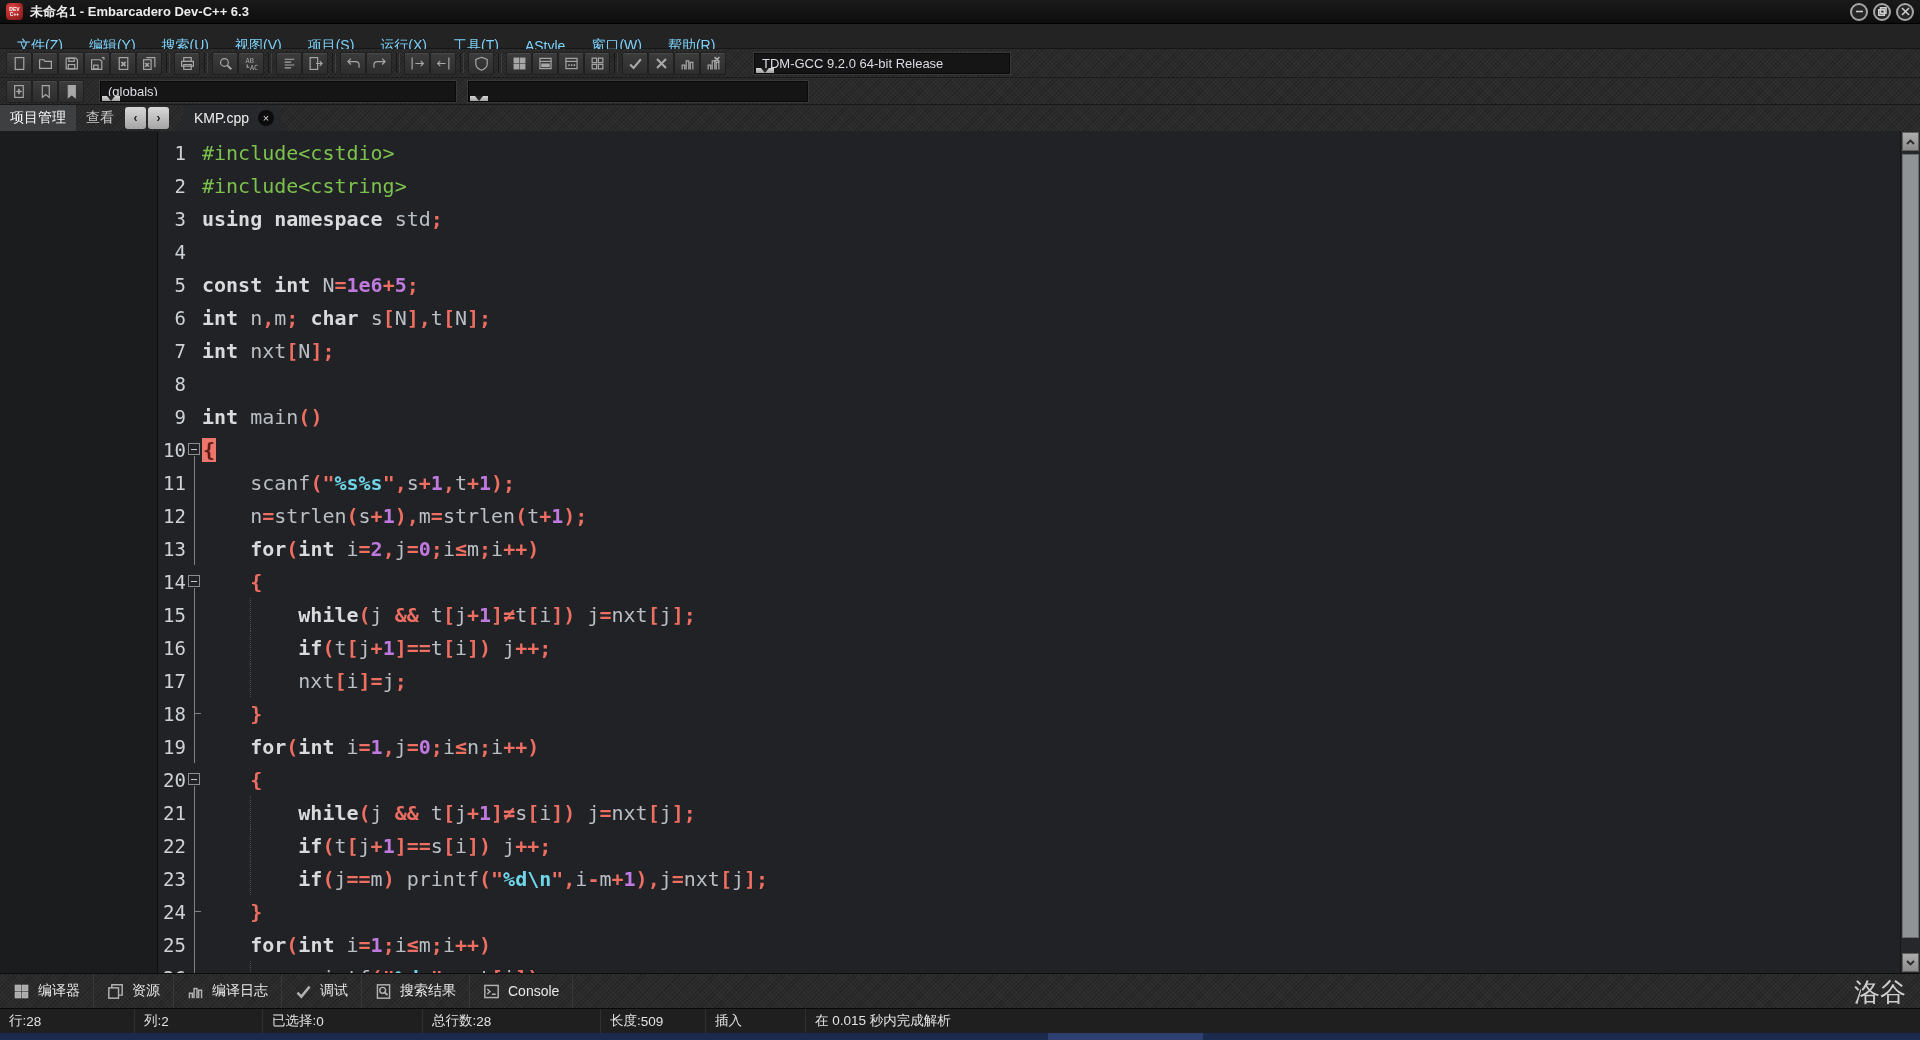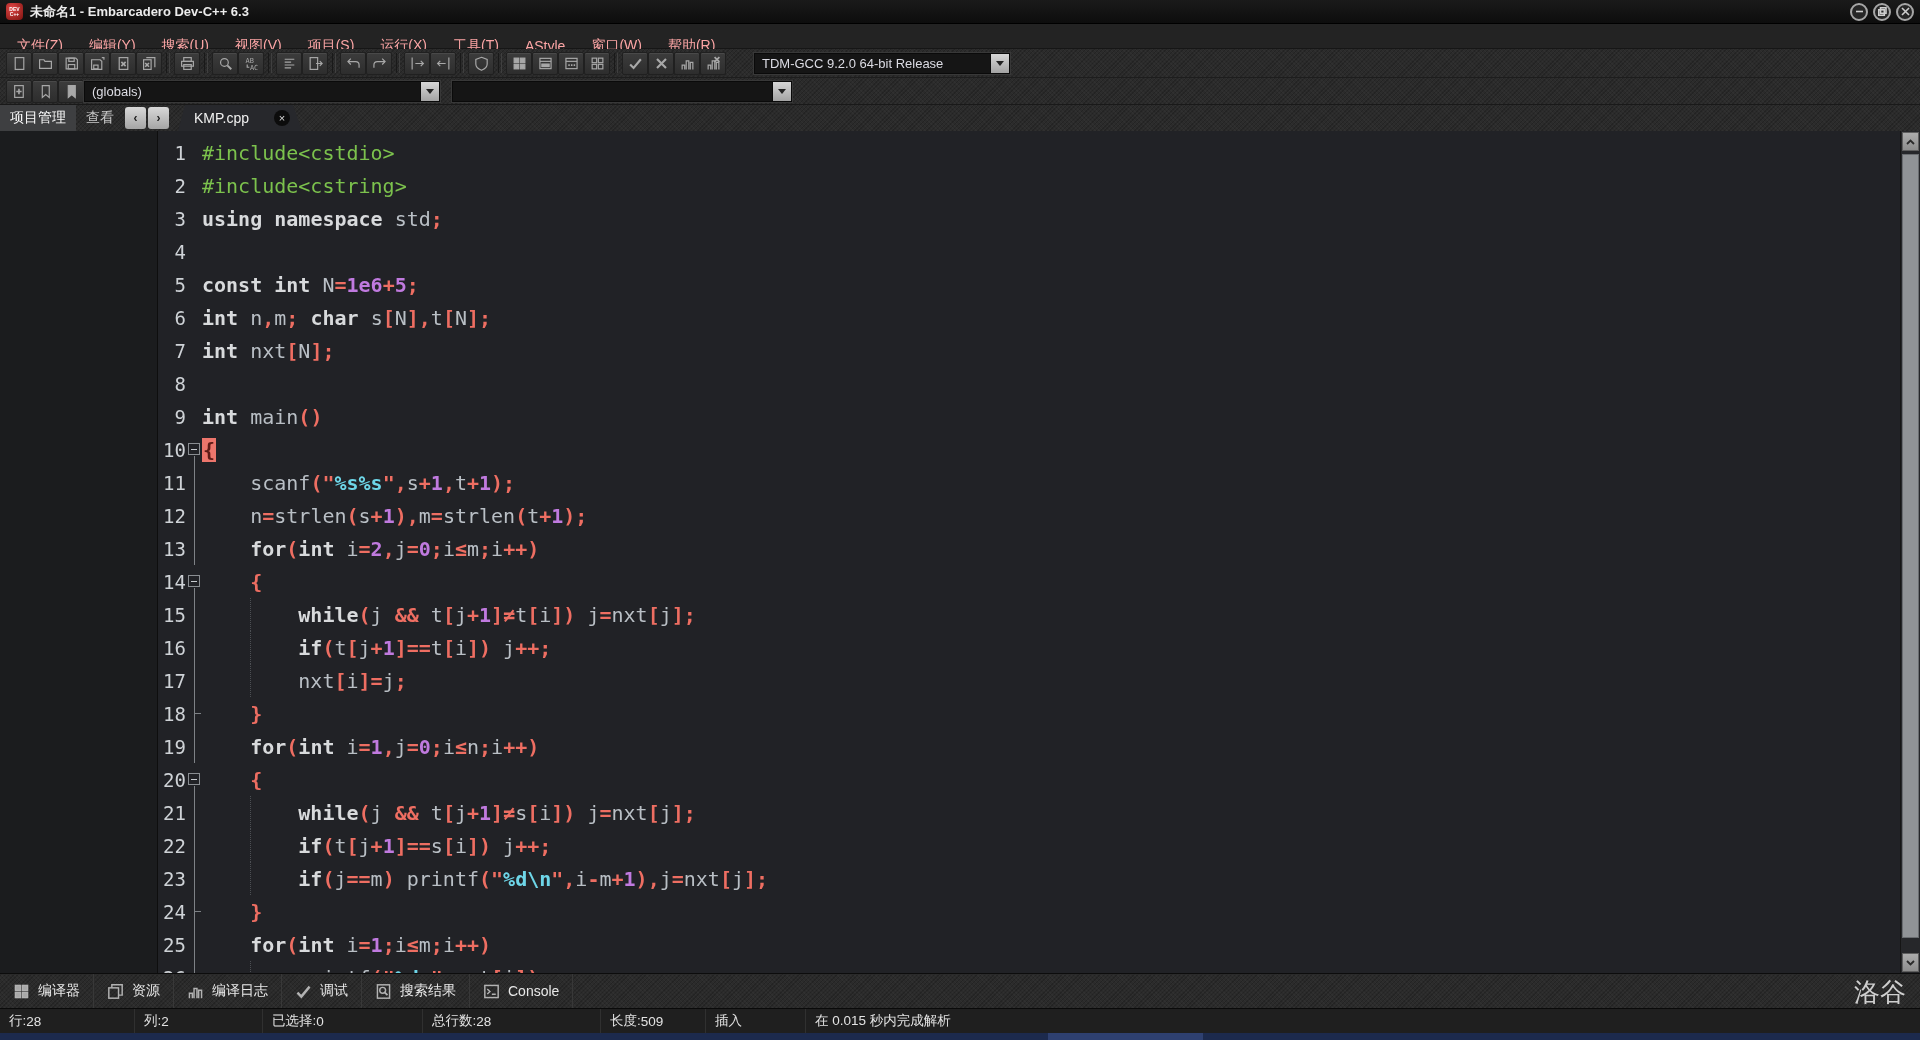--- a/index.html
+++ b/index.html
@@ -15,54 +15,54 @@
              justify-content:center; text-align:center; margin-right:7px; flex:none; white-space:pre-line; }
   .apptitle { color:#ececec; font-size:13px; font-weight:bold; }
   .winbtns { margin-left:auto; display:flex; gap:5px; }
   .winbtn { width:18px; height:18px; border-radius:50%; background:#262626; border:2px solid #a6a6a6;
             display:flex; align-items:center; justify-content:center; }
   .winbtn svg { width:9px; height:9px; stroke:#cdcdcd; stroke-width:1.6; fill:none; }
 
   
   .menubar { height:25px; background:#232323; display:flex; align-items:center; padding-left:4px;
              border-bottom:1px solid #161616; flex:none; }
-  .mi { color:#fca5a5; font-size:14px; padding:3px 13px;margin-top:20px; }
+  .mi { color:#7dd3fc; font-size:14px; padding:3px 13px;margin-top:20px; }
 
   
   .carbon { background-color:#2b2b2b;
     background-image:repeating-linear-gradient(45deg,rgba(255,255,255,.025) 0 1px,transparent 1px 3px),
                      repeating-linear-gradient(-45deg,rgba(0,0,0,.18) 0 1px,transparent 1px 3px); }
   .toolbar1 { height:29px; display:flex; align-items:center; padding-left:6px; flex:none;
               border-bottom:1px solid #1d1d1d; }
   .toolbar2 { height:27px; display:flex; align-items:center; padding-left:6px; flex:none;
               border-bottom:1px solid #191919; }
   .tbtn { width:26px; height:23px; margin:0 0; border-radius:2px; border:1px solid #202020;
           background:linear-gradient(#3c3c3c,#2d2d2d); box-shadow:inset 0 1px 0 rgba(255,255,255,.07);
           display:flex; align-items:center; justify-content:center; flex:none; }
   .tbtn svg { width:15px; height:15px; stroke:#a8a8a8; fill:none; stroke-width:1.1; }
   .tsep { width:4px; height:20px; margin:0 4px; border-left:1px solid #191919; border-right:1px solid #3f3f3f; flex:none; }
-  .combo { display:flex; height:21px; border:1px solid #0a0a0a; background:#151515; box-shadow:0 0 0 1px #383838; }
+  .combo { display:flex; height:21px; border:1px solid #0a0a0a; background:#151515; box-shadow:0 0 0 1px #383838;flex-direction:column; }
   .combo .ctxt { color:#dcdce4; font-size:13px; padding:2px 7px; flex:1; white-space:nowrap; overflow:hidden; }
   .combo .carr { width:19px; background:linear-gradient(#d6d6d6,#a3a3a3); border-left:1px solid #0a0a0a;
                  display:flex; align-items:center; justify-content:center; }
   .combo .carr::after { content:""; border-left:4px solid transparent; border-right:4px solid transparent;
                         border-top:5px solid #222; }
   .combo-compiler { width:256px; margin-left:28px; }
-  .combo-globals { width:356px; margin-left:0; }
+  .combo-globals { width:356px; margin-left:16px; }
   .combo-members { width:340px; margin-left:12px; }
 
   
   .tabrow { height:26px; display:flex; align-items:stretch; flex:none; }
   .ptab { padding:9px 10px; display:flex; align-items:center; font-size:14px; }
   .ptab.active { background:#3e3f41; color:#fafafa; }
   .ptab.plain { color:#c9c9c9; }
   .tnav { width:21px; height:22px; margin:2px 1px; border-radius:3px; background:linear-gradient(#d8d8d8,#a5a5a5);
           color:#1c1c1c; font-size:12px; font-weight:bold; display:flex; align-items:center; justify-content:center; }
   .filetab { margin-left:8px; padding:0 12px 0 16px; background:#27282c; color:#f0f0f0; font-size:14px;
-             display:flex; align-items:center; gap:25px;
+             display:flex; align-items:center; gap:9px;
              clip-path:polygon(7px 0, calc(100% - 9px) 0, 100% 100%, 0 100%); }
   .ftclose { width:16px; height:16px; border-radius:50%; background:#0c0c0c; color:#d8d8d8; font-size:11px;
              display:flex; align-items:center; justify-content:center; }
 
   
   .main { flex:1; display:flex; min-height:0; }
   .projpanel { width:158px; background:#1b1c1e; border-right:1px solid #0e0e0e; flex:none; }
   .editor { flex:1; background:#212226; position:relative; overflow:hidden; padding-top:5px; }
   .line { height:33px; display:flex; align-items:center; position:relative; white-space:pre;
           font-family:"DejaVu Sans Mono","Liberation Mono",monospace; font-size:20px; }

